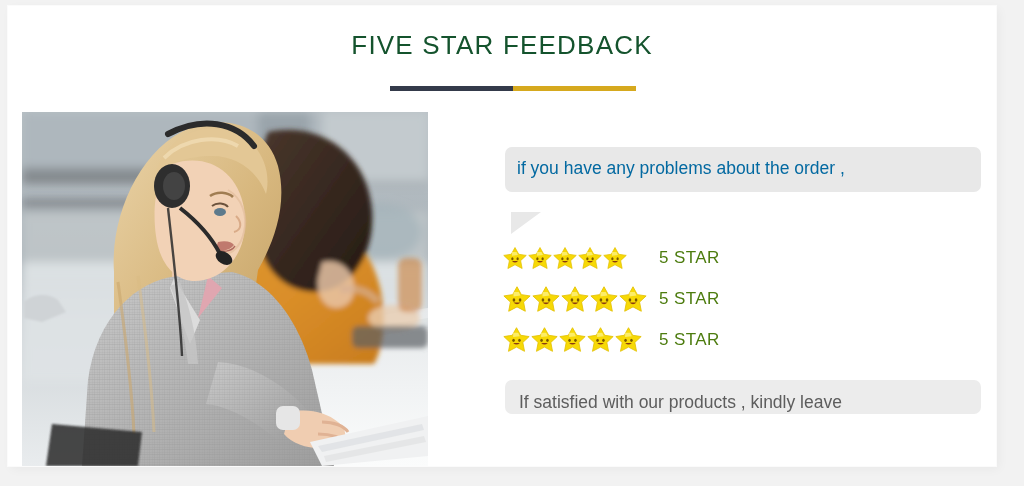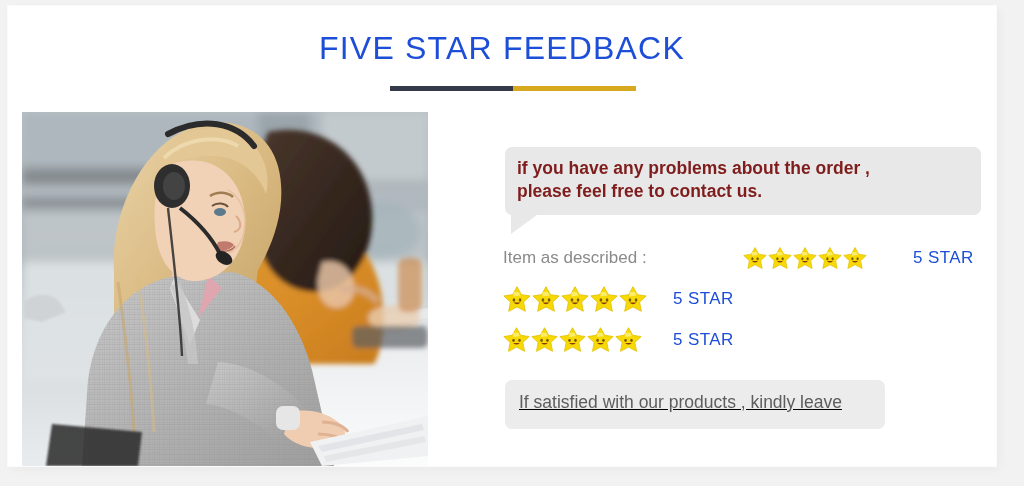--- a/index.html
+++ b/index.html
@@ -34,23 +34,23 @@
 
   
   .title-wrap {
     position: absolute;
     left: 0;
     top: 26px;
     width: 988px;
     text-align: center;
   }
   .title {
-    font-size: 32px;
+    font-size: 26px;
     letter-spacing: 1.2px;
-    color: #1d4ed8;
+    color: #14532d;
     font-weight: 400;
     line-height: 1;
     white-space: nowrap;
   }
   .rule {
     position: absolute;
     left: 382px;
     top: 80px;
     width: 246px;
     height: 5px;
@@ -94,24 +94,23 @@
     left: 8px;
     top: 35px;
     width: 476px;
     background: #e8e8e8;
     border-radius: 7px;
     padding: 10px 12px 12px 12px;
     box-sizing: border-box;
   }
   .bubble-line {
     font-size: 17.5px;
-    color: #7f1d1d;
+    color: #0369a1;
     line-height: 1.32;
     white-space: nowrap;
-    font-weight: bold;
   }
   .bubble-tail {
     position: absolute;
     left: 14px;
     top: 100px;
     width: 0;
     height: 0;
     border-top: 22px solid #e8e8e8;
     border-right: 30px solid transparent;
   }
@@ -137,37 +136,36 @@
   }
   .stars {
     width: 152px;
     display: flex;
     align-items: center;
     gap: 1px;
   }
   .star-ico { display: block; }
   .rating-value {
     font-size: 17px;
-    color: #1d4ed8;
+    color: #4d7c0f;
     letter-spacing: 0.4px;
     white-space: nowrap;
-    margin-left: 18px;
+    margin-left: 4px;
   }
 
   
   .note {
     position: absolute;
     left: 8px;
     top: 268px;
-    width: 380px;
+    width: 476px;
     background: #ececec;
     border-radius: 7px;
-    padding: 11px 14px 15px 14px;
+    padding: 11px 14px 0 14px;
     box-sizing: border-box;
-    text-decoration: underline;
   }
   .note-line {
     font-size: 17.5px;
     color: #5d5d5d;
     line-height: 1.34;
     white-space: nowrap;
   }
 </style>
 </head>
 <body>
@@ -312,28 +310,26 @@
         </g>
 
         <path d="M30 312 L120 320 L116 354 L24 354 Z" fill="#2a2a2a" opacity="0.85" filter="url(#blursoft)"></path>
       </svg>
     </div>
 
     <div class="right">
 
       <div class="bubble">
         <div class="bubble-line">if you have any problems about the order ,</div>
-        <div class="bubble-line">please feel free to contact us.</div>
       </div>
       <div class="bubble-tail"></div>
 
       <div class="ratings">
 
         <div class="rating-row">
-          <div class="rating-label">Item as described :</div>
           <div class="stars">
             <svg class="star-ico" width="24" height="24" viewBox="0 0 32 32">
                 <g>
                   <path d="M16 2 L21 11 L31 12.5 L23.5 19.5 L25.5 30 L16 25 L6.5 30 L8.5 19.5 L1 12.5 L11 11 Z" fill="#f7d906" stroke="#e3c106" stroke-width="1"></path>
                   <path d="M12 8 L18 8 L20 12 L12 13 Z" fill="#fdf07a" opacity="0.85"></path>
                   <ellipse cx="12.5" cy="17" rx="1.5" ry="2" fill="#7a5a00"></ellipse>
                   <ellipse cx="19.5" cy="17" rx="1.5" ry="2" fill="#7a5a00"></ellipse>
                   <path d="M12 20 Q16 24 20 20 Z" fill="#8a3b10"></path>
                 </g>
               </svg>

